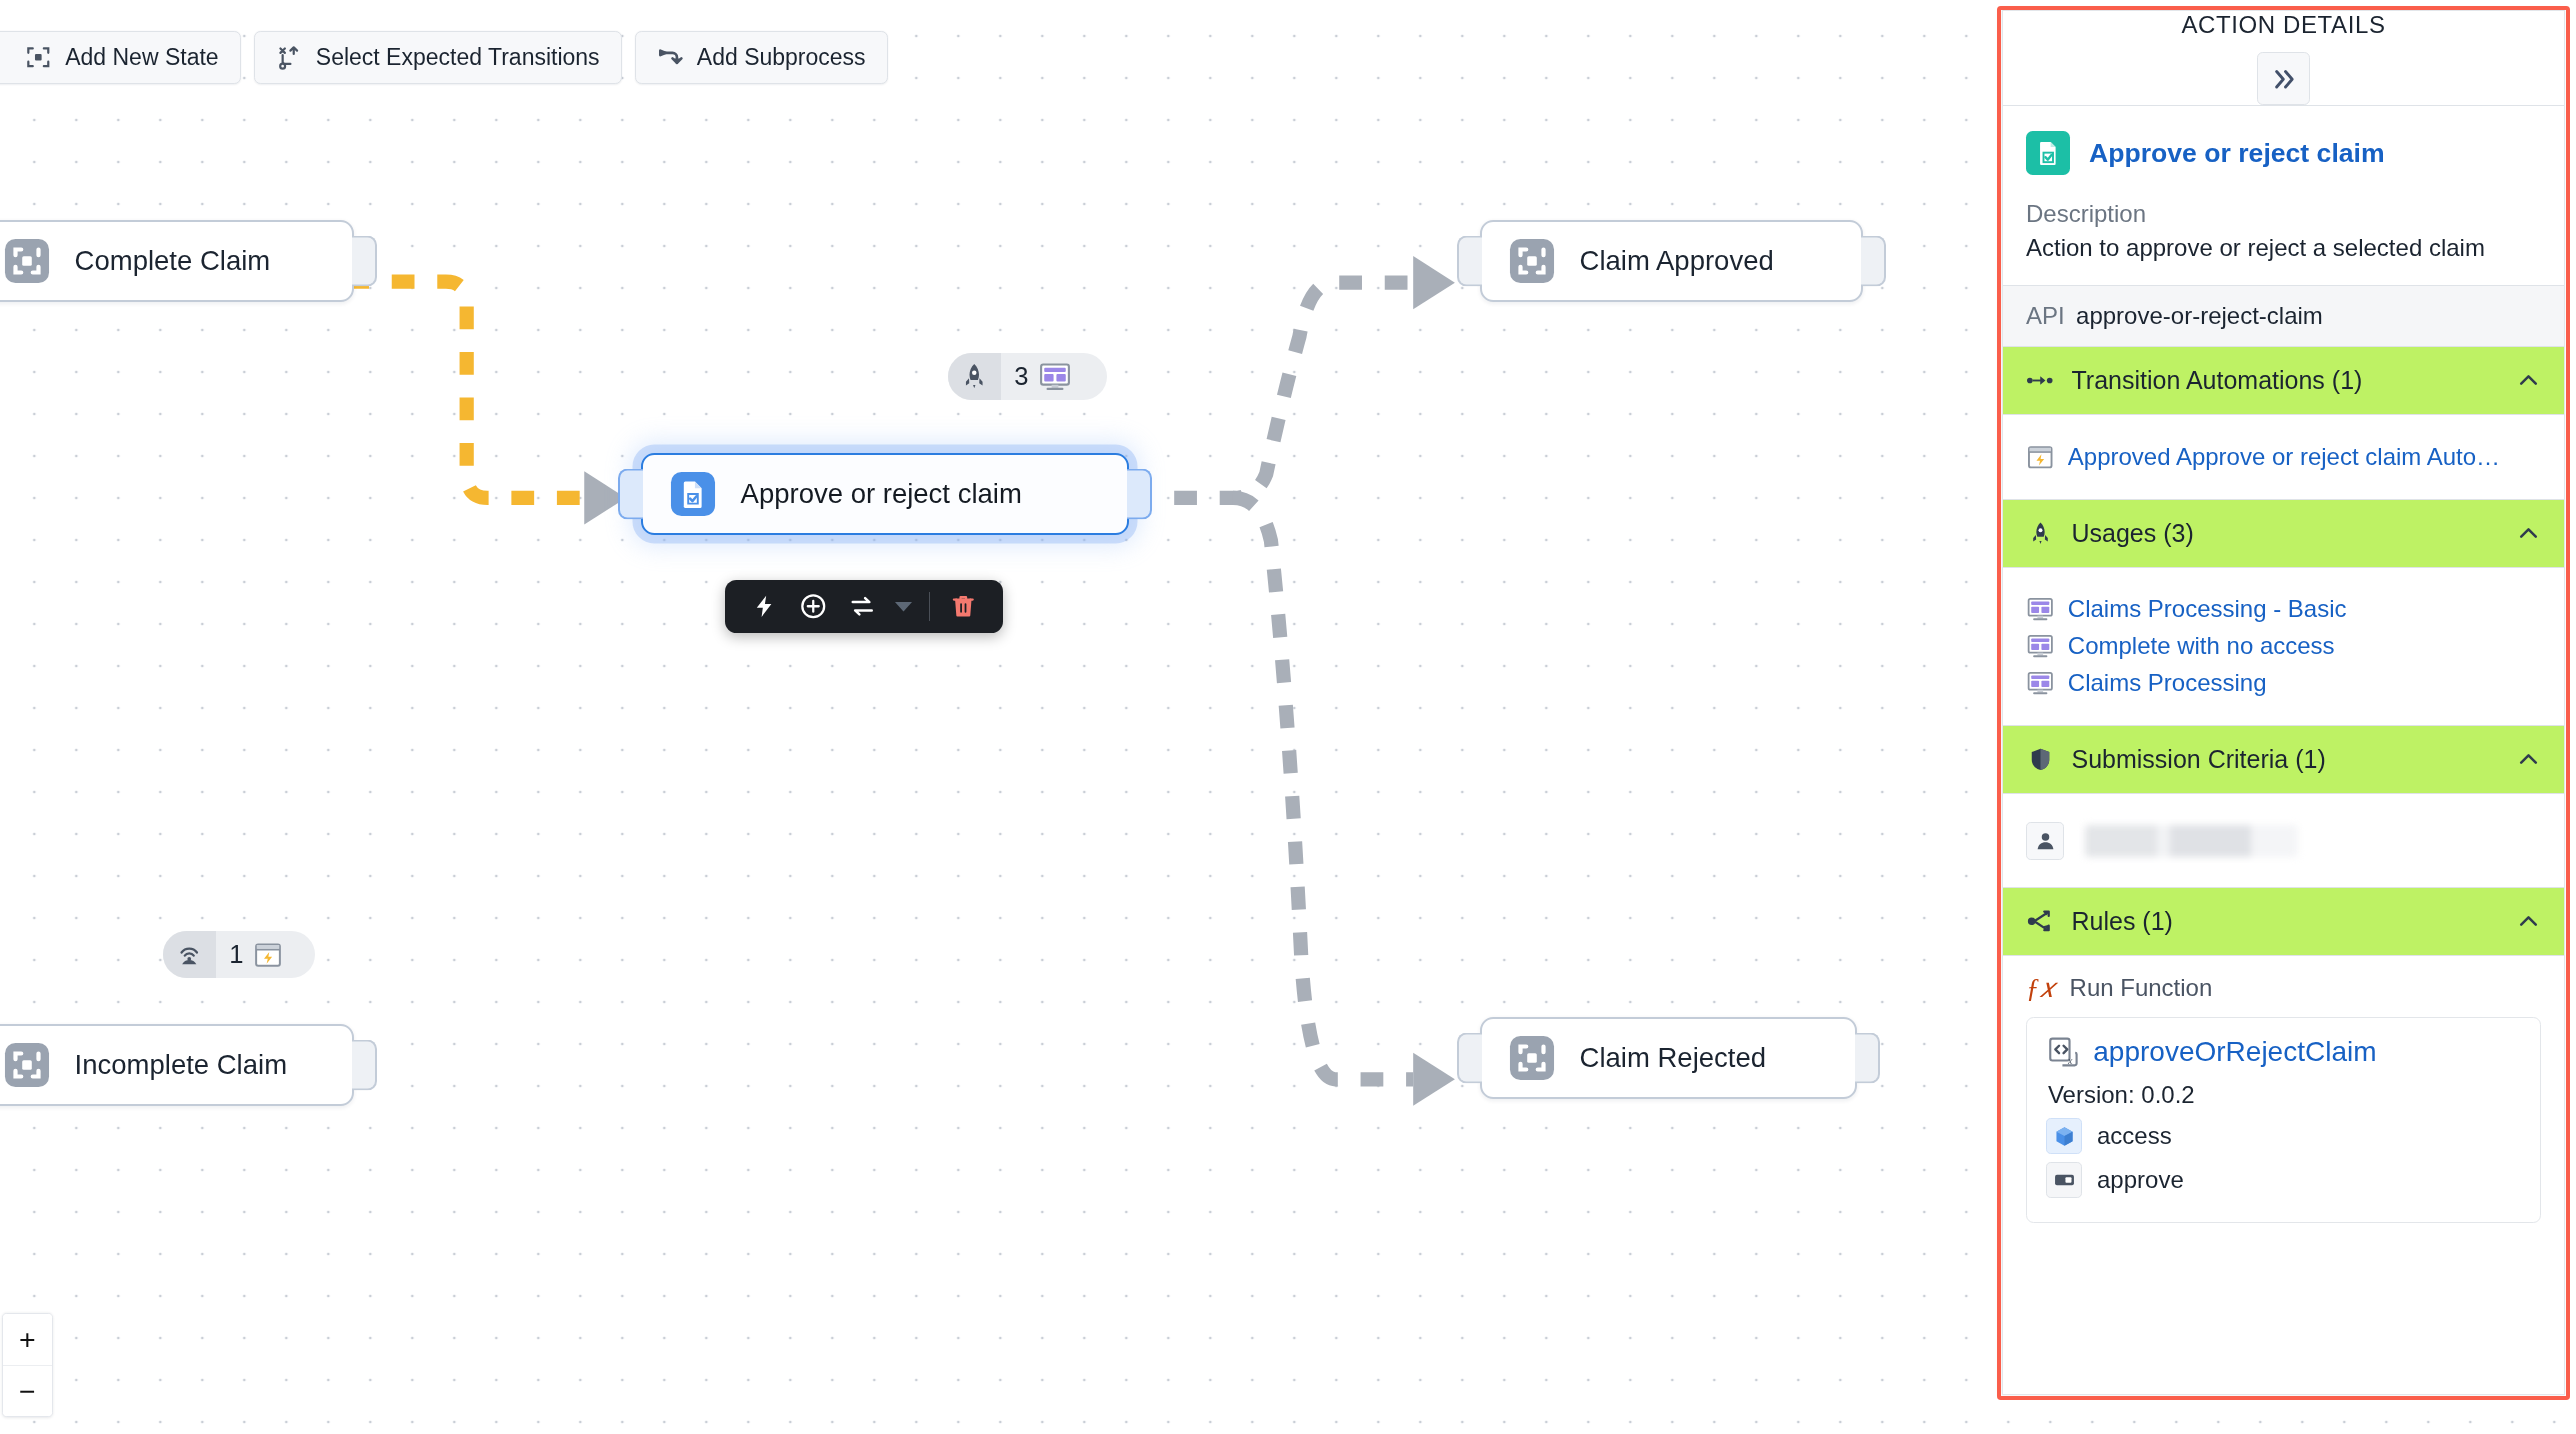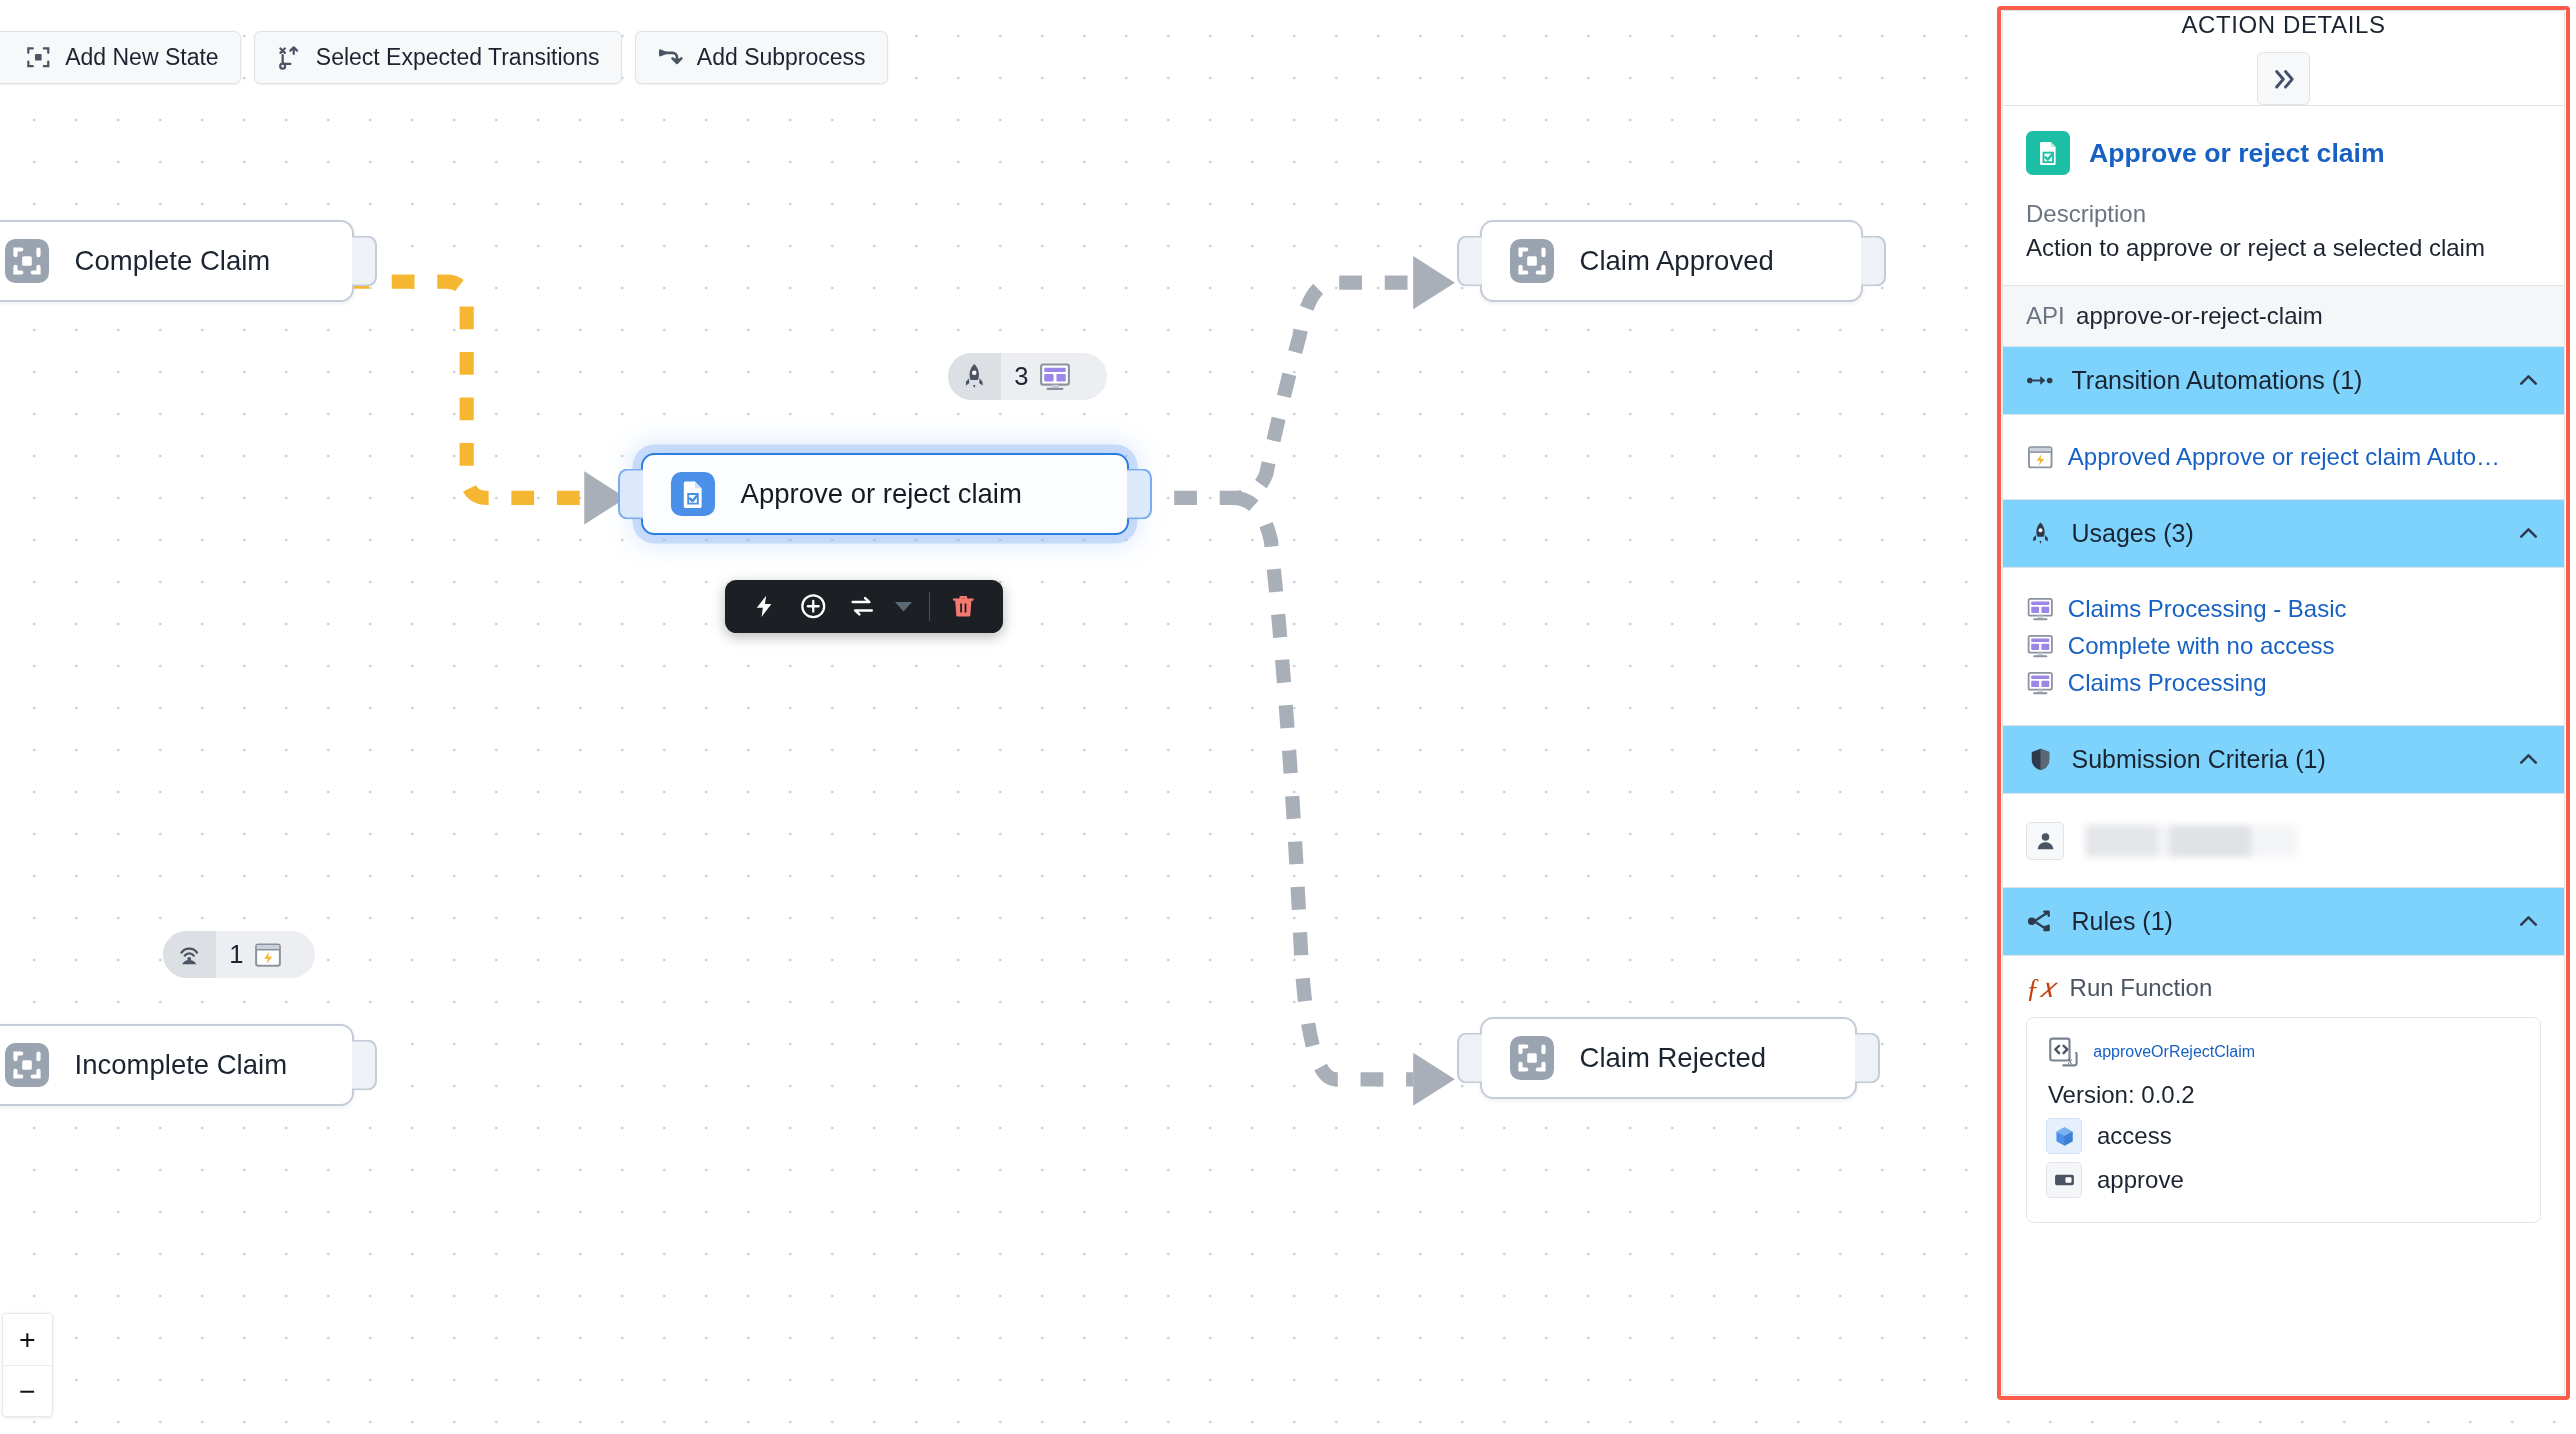--- a/index.html
+++ b/index.html
@@ -159,21 +159,21 @@
     display:flex; align-items:center; gap: 11.4px;
     background: #f5f6f8; border-top: 0.9px solid #dfe3e8; border-bottom: 0.9px solid #dfe3e8;
     padding: 16px 23px; font-size: 24px;
   }
   .api-k { color: #6b7582; }
   .api-v { color: #1b2430; }
 
   .sect-head {
     display:flex; align-items:center; gap: 17px;
     padding: 19px 23px; border-bottom: 0.9px solid #dfe3e8; cursor: pointer;
-    background: #7dd3fc;
+    background: #bef264;
   }
   .sect-title { font-size: 25px; color: #1b2430; flex: 1; }
   .sect-ico { width: 28.5px; height: 28.5px; flex: 0 0 28.5px; display:flex; align-items:center; justify-content:center; }
   .chev { width: 25px; height: 25px; flex: 0 0 25px; }
 
   .sect-body { padding: 19px 23px; border-bottom: 0.9px solid #dfe3e8; }
   .sect-body.tight { padding: 15px 23px 17px 23px; }
 
   .lnk-row { display:flex; align-items:center; gap: 13.3px; margin: 8.5px 0; }
   .lnk-row .ri { width: 28.5px; height: 28.5px; flex: 0 0 28.5px; }
@@ -190,21 +190,21 @@
   }
 
   .fx-row { display:flex; align-items:center; gap: 15px; padding: 1.9px 0 13.3px 0; }
   .fx-glyph { font-family: "Liberation Serif", serif; font-style: italic; font-size: 27px; color: #c2410c; }
   .fx-label { font-size: 24px; color: #4a5463; }
 
   .fn-card {
     border: 0.9px solid #e3e6ea; border-radius: 7.6px; padding: 17px 19px;
   }
   .fn-title-row { display:flex; align-items:center; gap: 13.3px; }
-  .fn-name { font-size: 16px; color: #1761c4; cursor: pointer; }
+  .fn-name { font-size: 28px; color: #1761c4; cursor: pointer; }
   .fn-version { font-size: 24px; color: #1b2430; margin: 11.4px 0 9.5px 1.9px; }
   .param-row { display:flex; align-items:center; gap: 15px; margin: 7.6px 0; }
   .param-box {
     width: 36px; height: 36px; flex: 0 0 36px; border: 0.9px solid #dfe3e8;
     border-radius: 4.7px; display:flex; align-items:center; justify-content:center;
   }
   .param-box.blue { background: #e6f0fd; border-color: #cfe0f8; }
   .param-box.grey { background: #f5f6f8; }
   .param-name { font-size: 24px; color: #1b2430; }
 </style>

